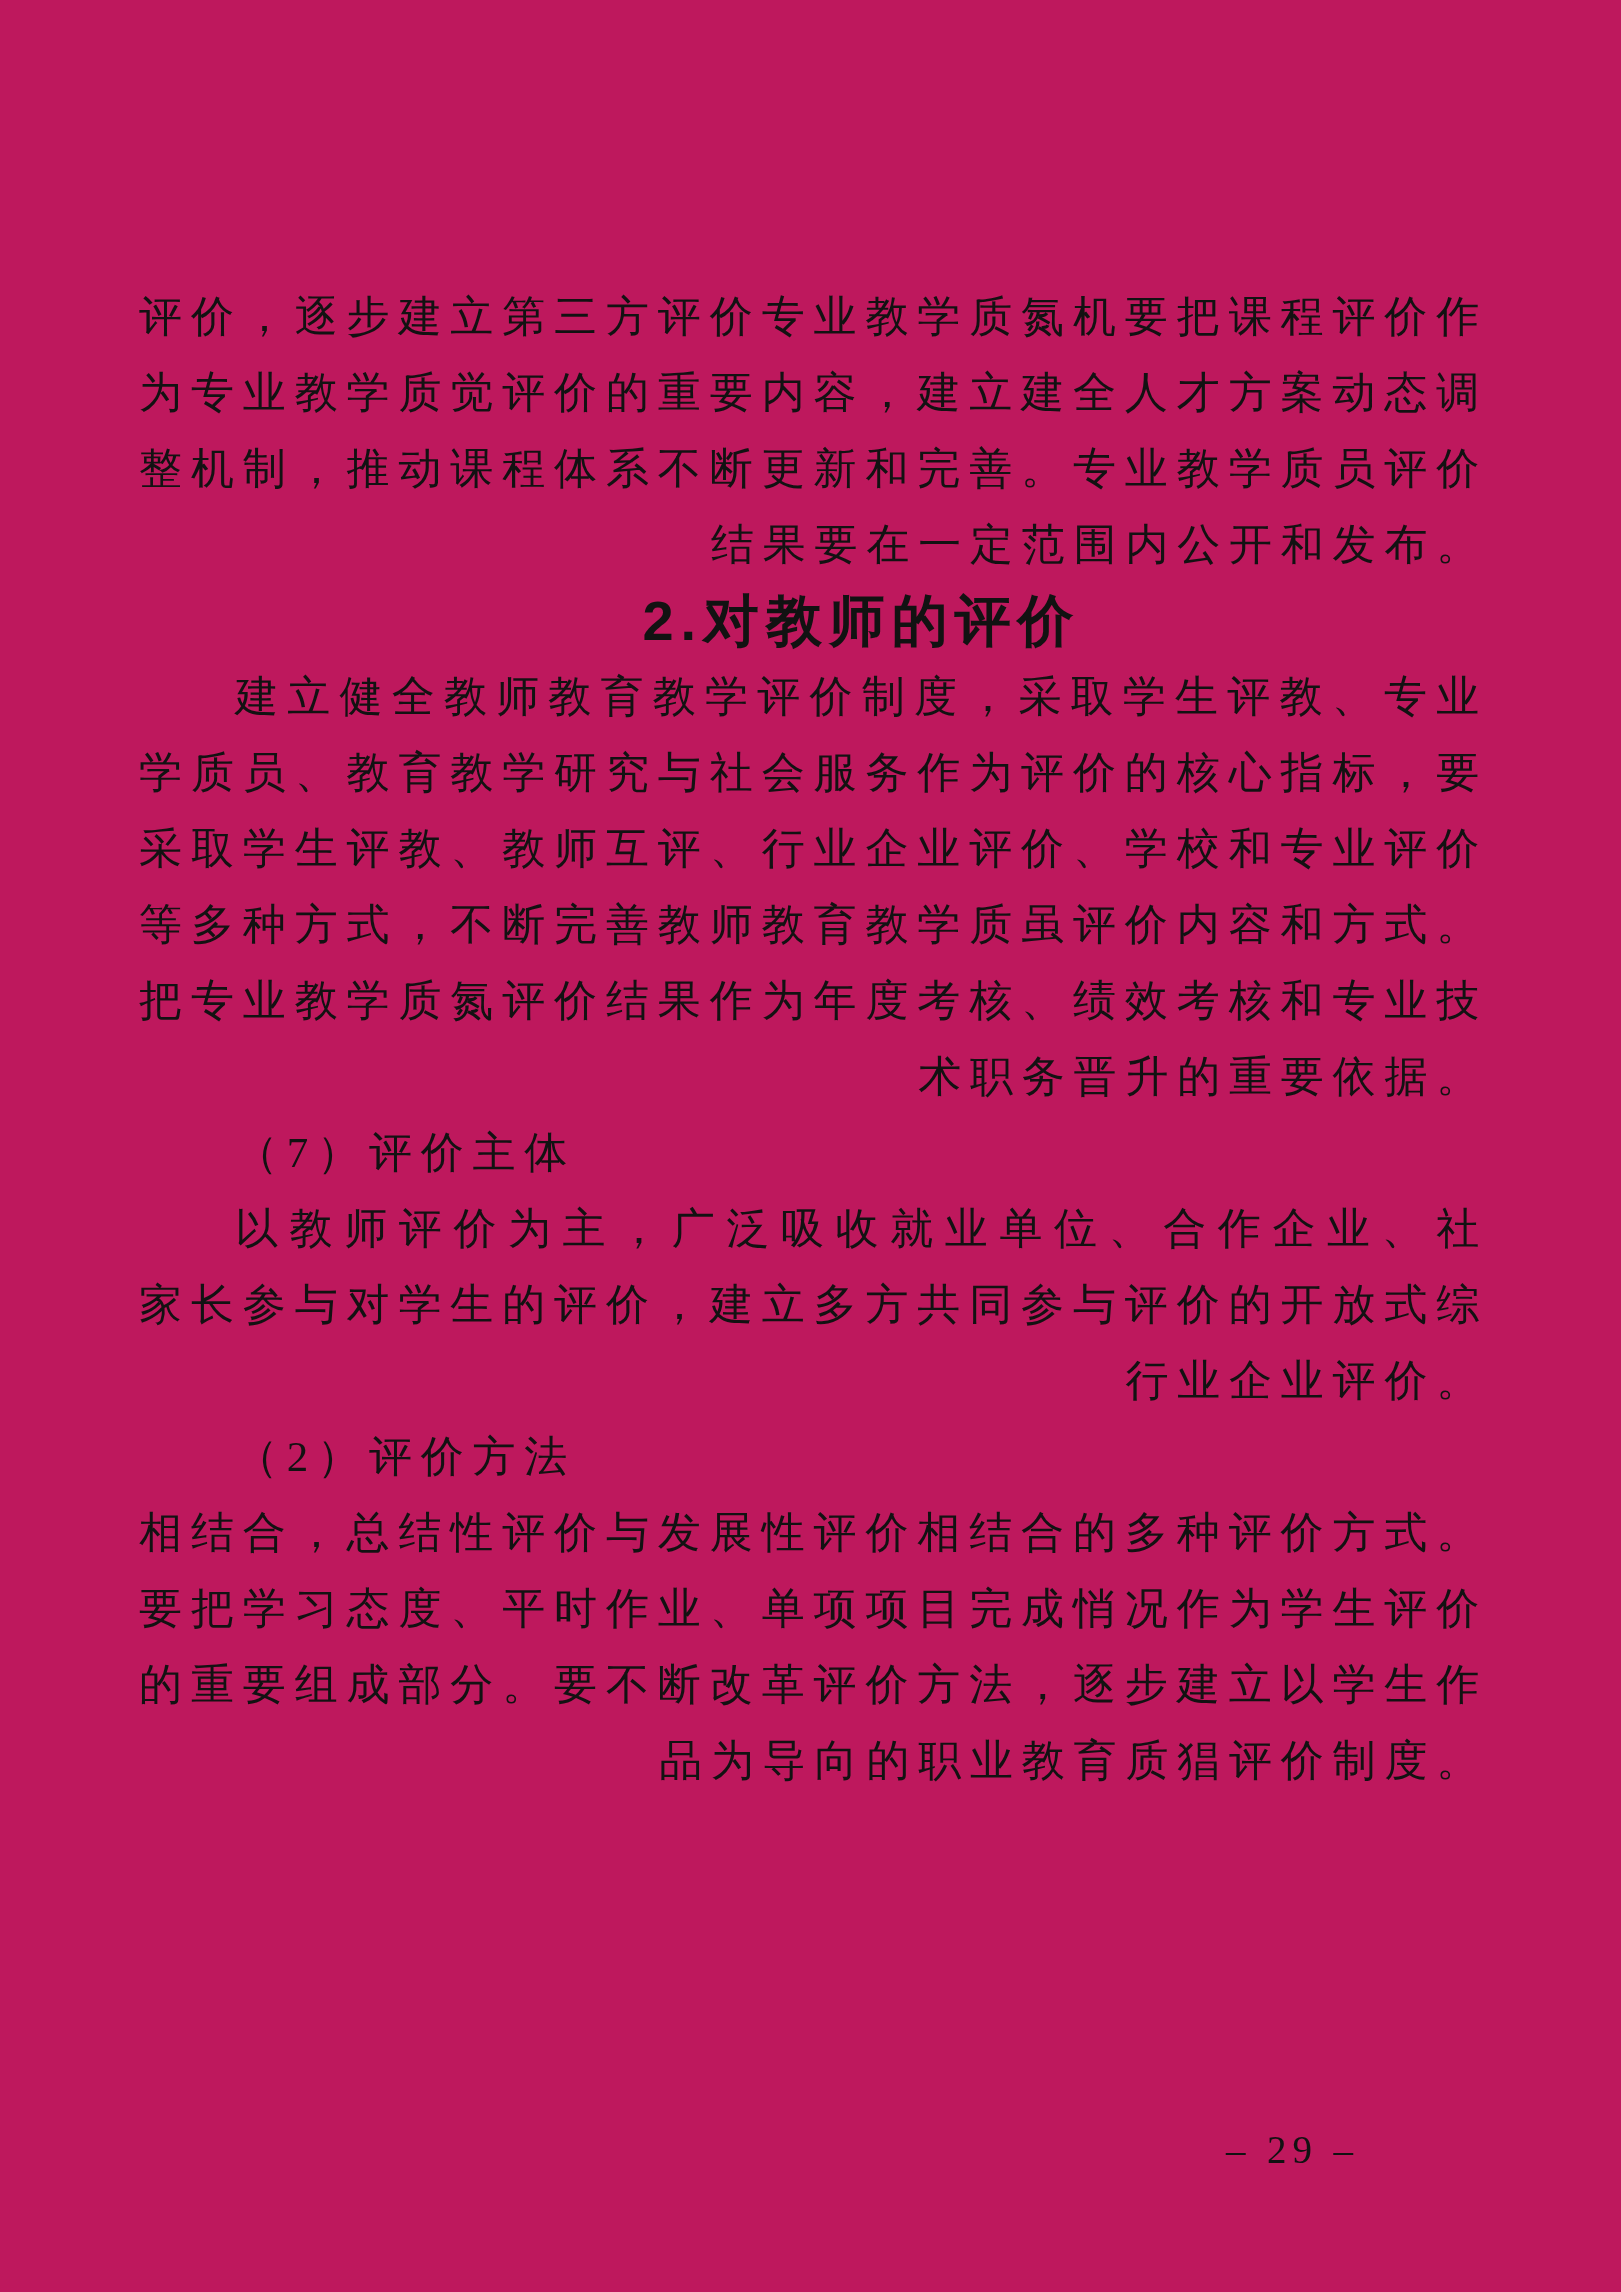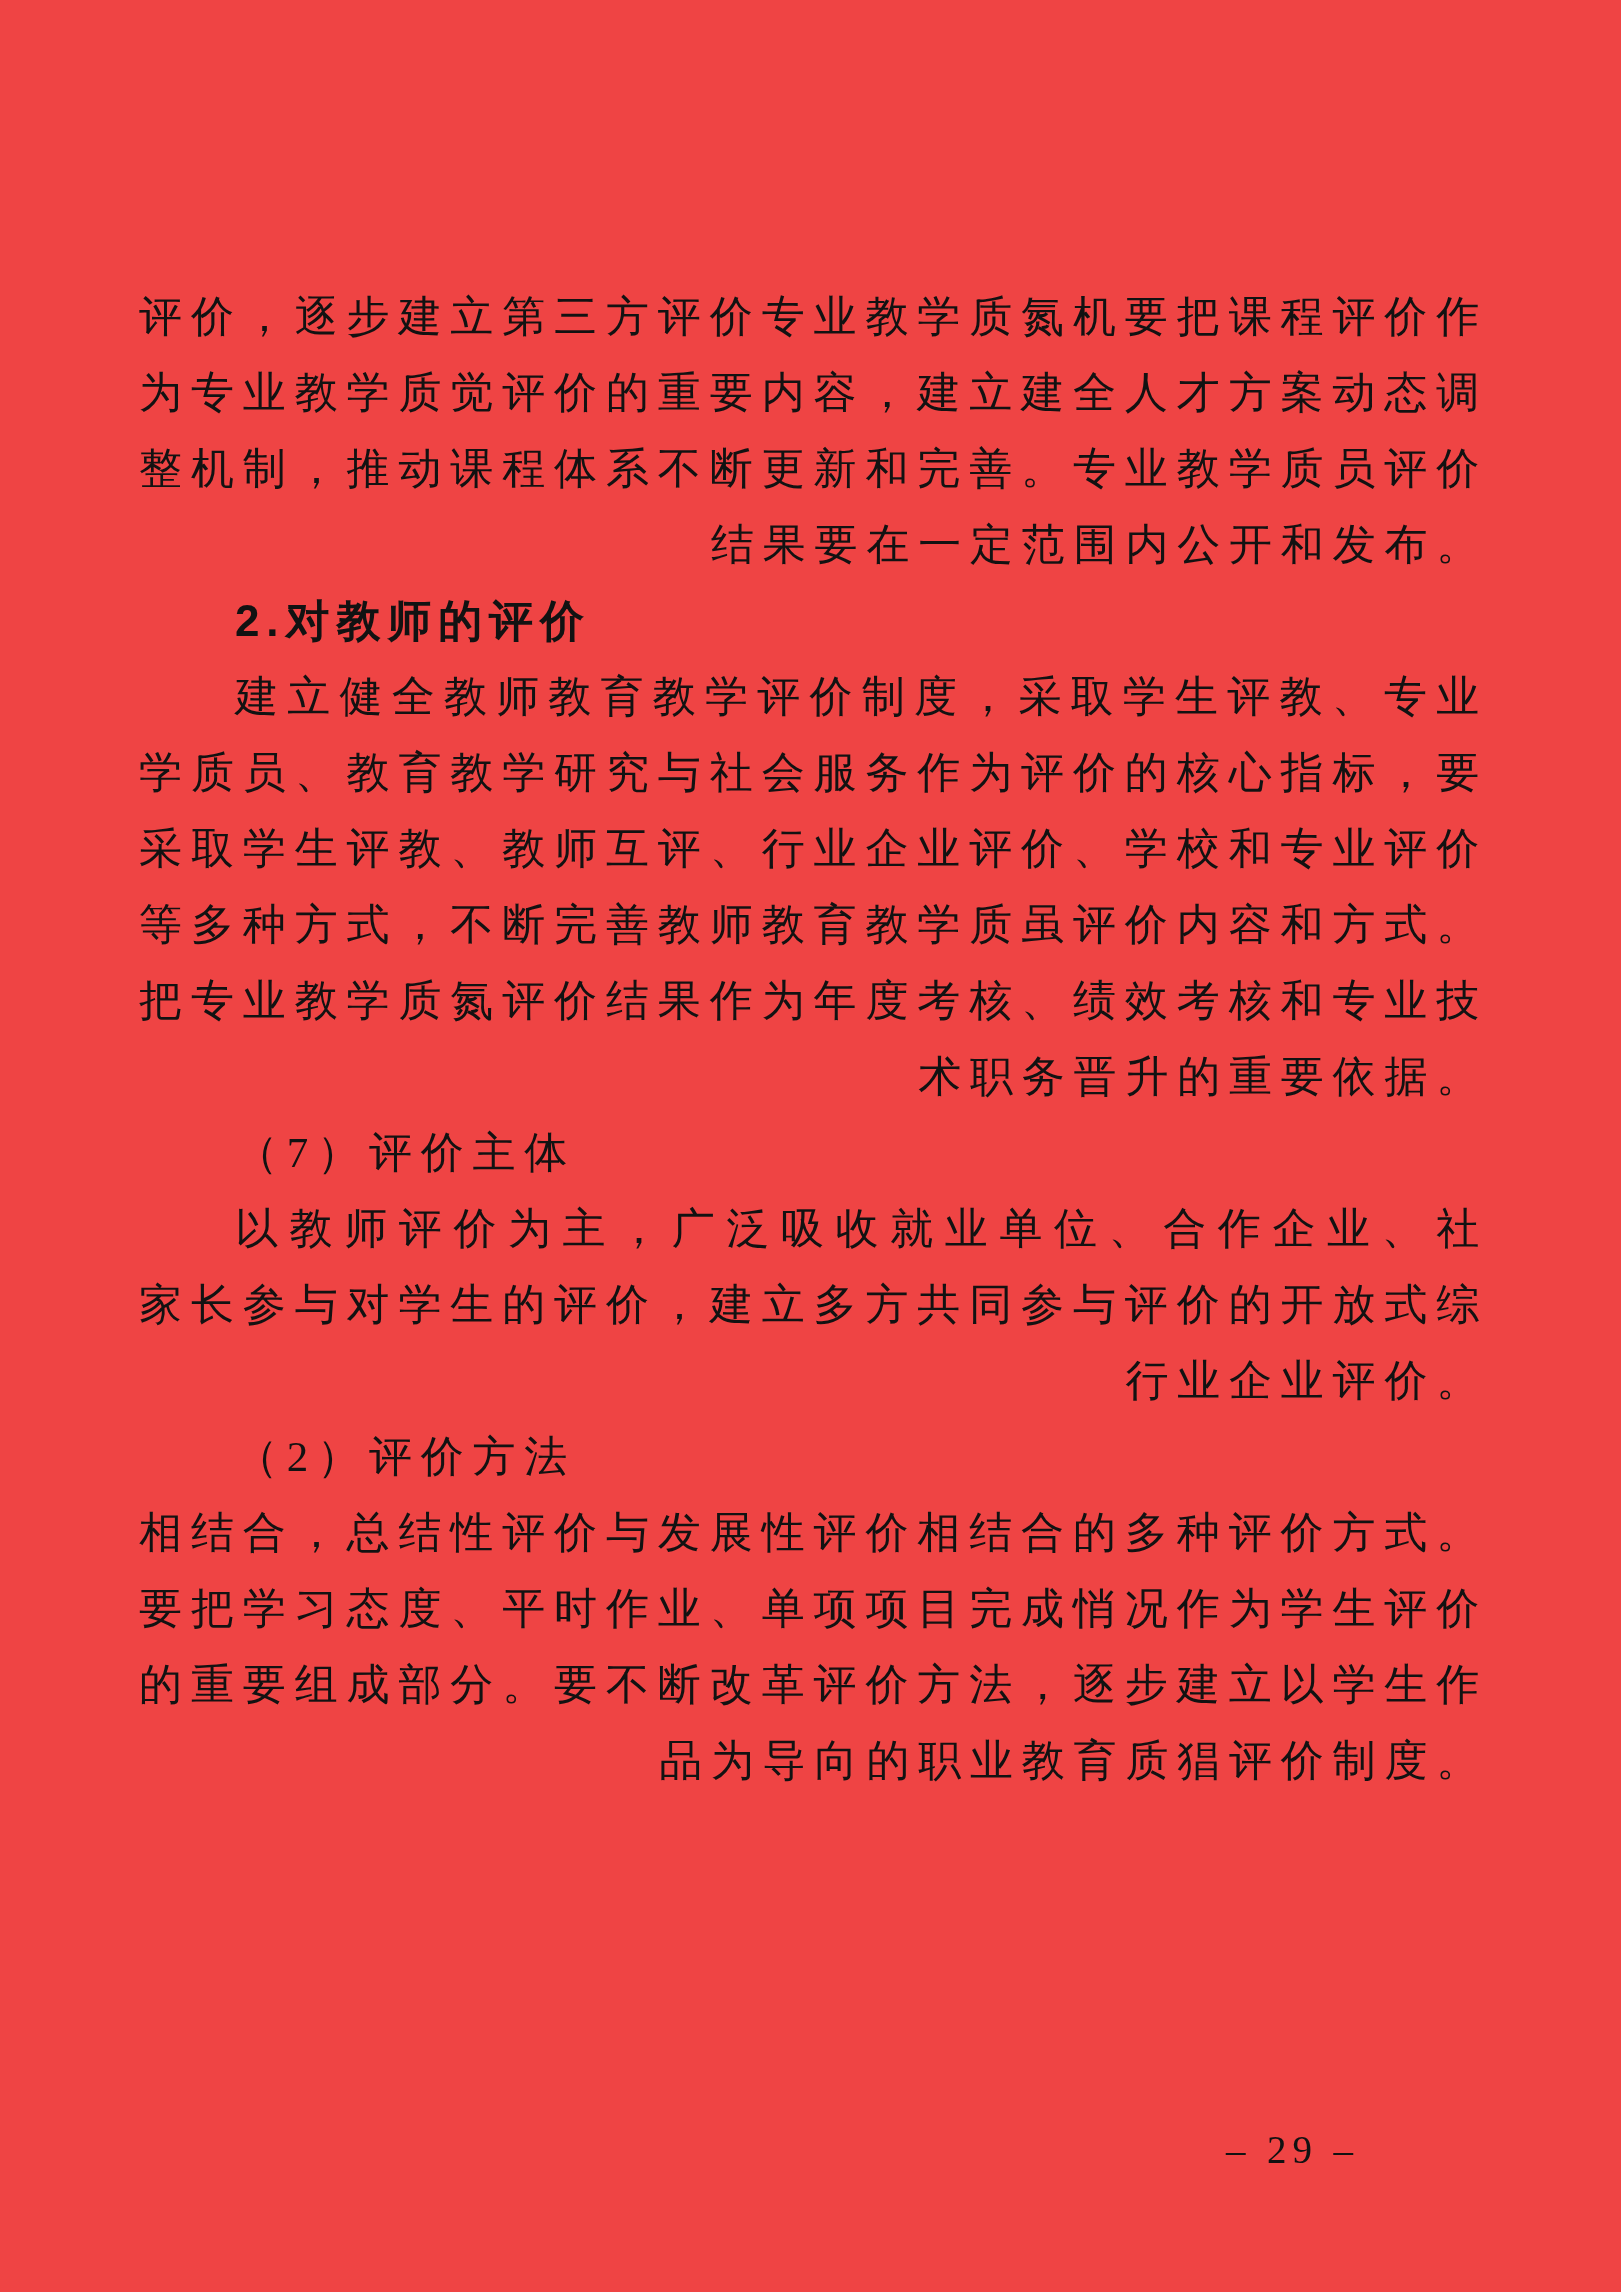--- a/index.html
+++ b/index.html
@@ -11,21 +11,21 @@
     height: 2293px;
     background: #ffffff;
     position: relative;
     overflow: hidden;
     font-family: "Liberation Serif", "DejaVu Serif", serif;
     color: #121212;
   }
   .page {
     position: absolute;
     inset: 0;
-    background: #ef4444;
+    background: #be185d;
     text-decoration: underline;
   }
   .content {
     position: absolute;
     left: 139px;
     top: 279px;
     width: 1349px;
   }
   .line {
     height: 76px;
@@ -54,22 +54,23 @@
   }
   
   .line.end {
     text-align: right;
   }
   
   .line.heading {
     padding-left: 96px;
     font-family: "Liberation Sans", "DejaVu Sans", sans-serif;
     font-weight: bold;
-    font-size: 44px;
+    font-size: 56px;
     letter-spacing: 6.9px;
+    text-align: center;
   }
   
   .line.sub {
     padding-left: 96px;
   }
   .footer {
     position: absolute;
     top: 2127px;
     left: 1226px;
     font-size: 39px;

